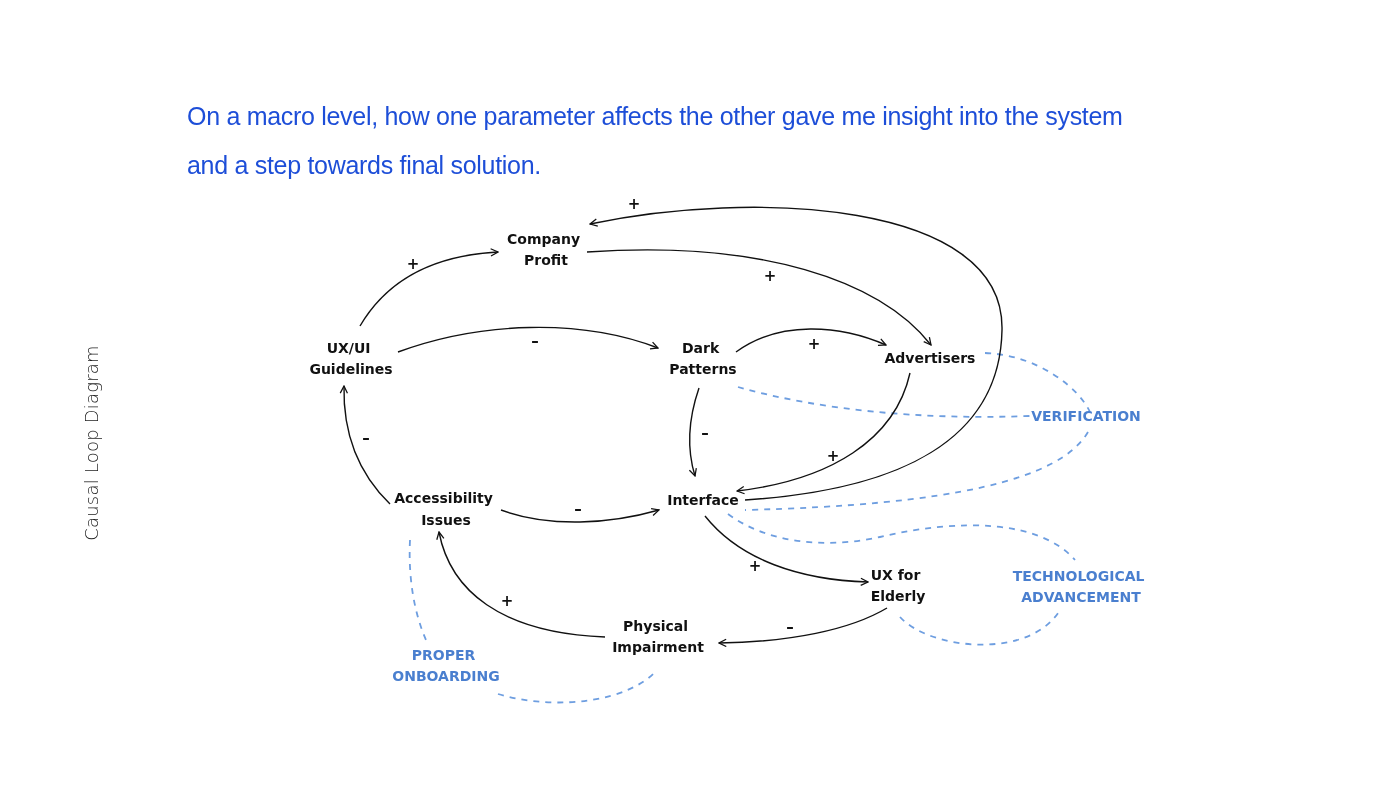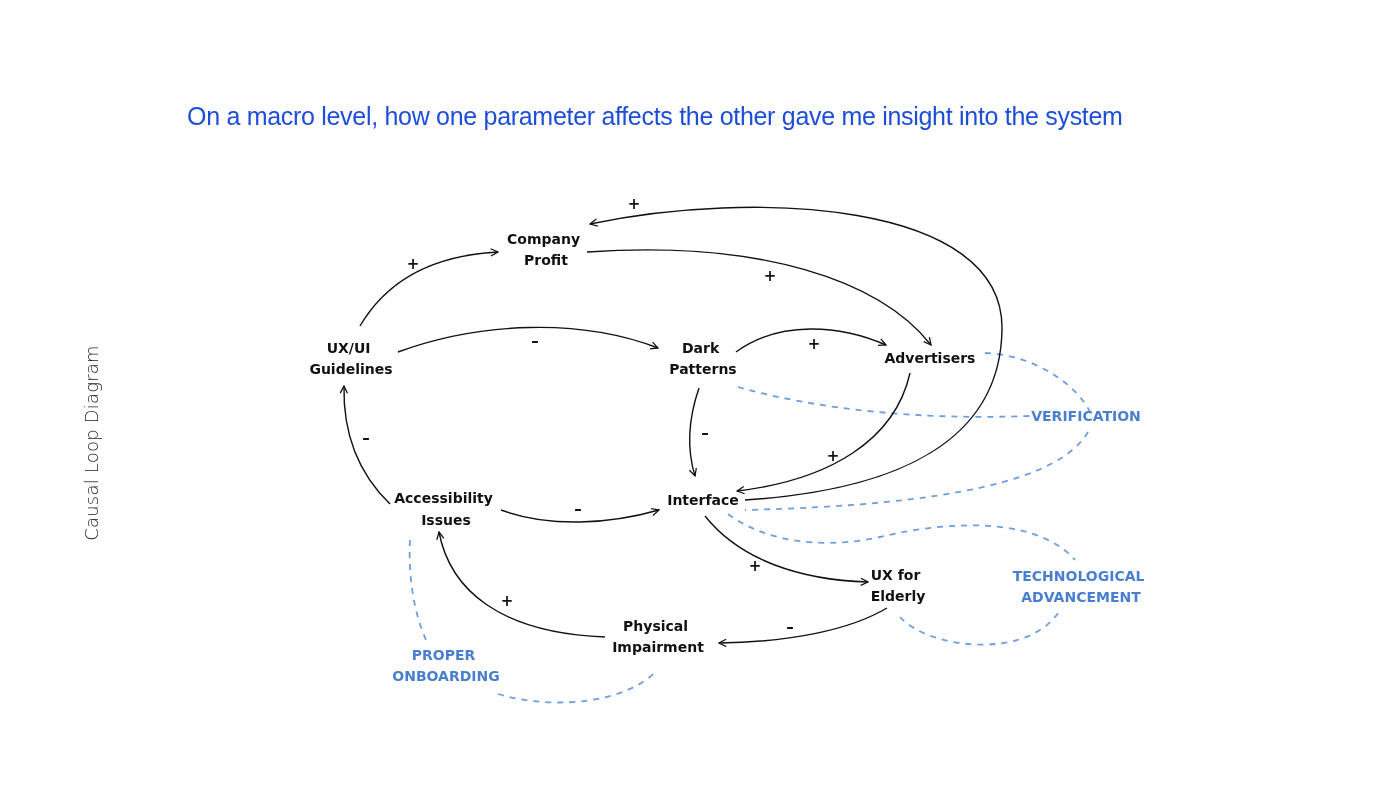--- a/index.html
+++ b/index.html
@@ -21,20 +21,21 @@
     .polarity { font-family: "DejaVu Sans", sans-serif; font-weight: bold; font-size: 15px; fill: #111; }
     .ext { font-family: "DejaVu Sans", sans-serif; font-weight: bold; font-size: 14px; fill: #4a7fcf; }
     .link { fill: none; stroke: #111; stroke-width: 1.4; }
     .dash { fill: none; stroke: #6e9ee0; stroke-width: 1.8; stroke-dasharray: 6 6; }
   </style>
 </head>
 <body>
 
 <div class="intro">
   <div>On a macro level, how one parameter affects the other gave me insight into the system</div>
+  <div>and a step towards final solution.</div>
 </div>
 
 <div class="side-label">Causal Loop Diagram</div>
 
 <svg class="diagram" width="1400" height="788" viewBox="0 0 1400 788">
   <defs>
     <marker id="arr" viewBox="0 0 10 10" refX="9" refY="5" markerWidth="9" markerHeight="9" orient="auto-start-reverse" markerUnits="userSpaceOnUse">
       <path d="M1,1 L9,5 L1,9" fill="none" stroke="#111" stroke-width="1.4"></path>
     </marker>
   </defs>

